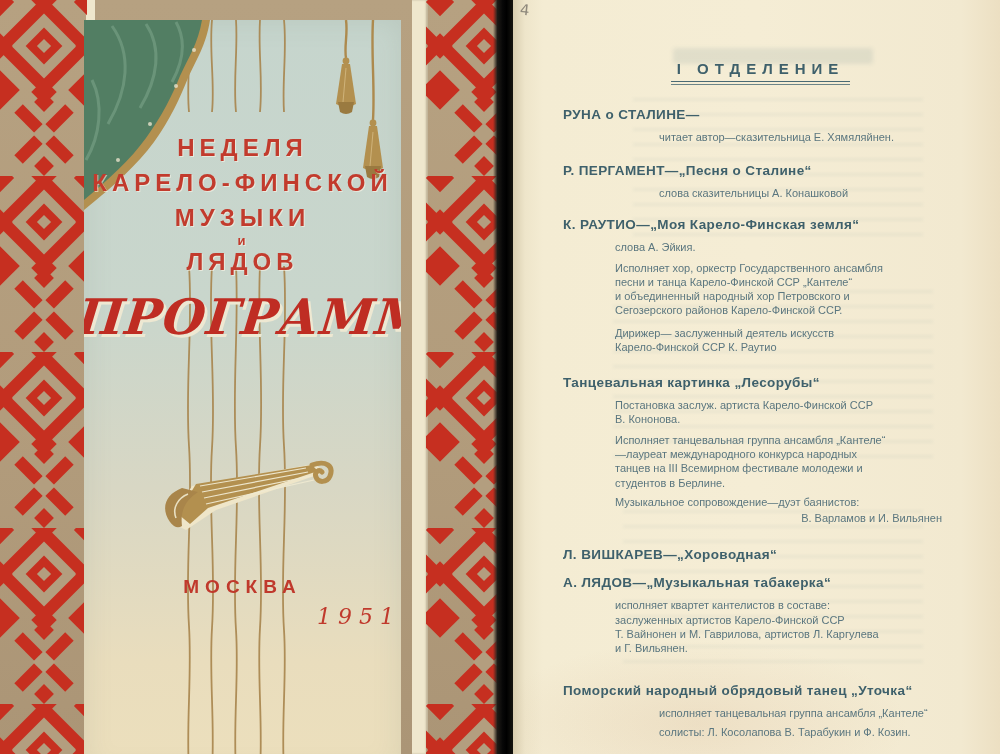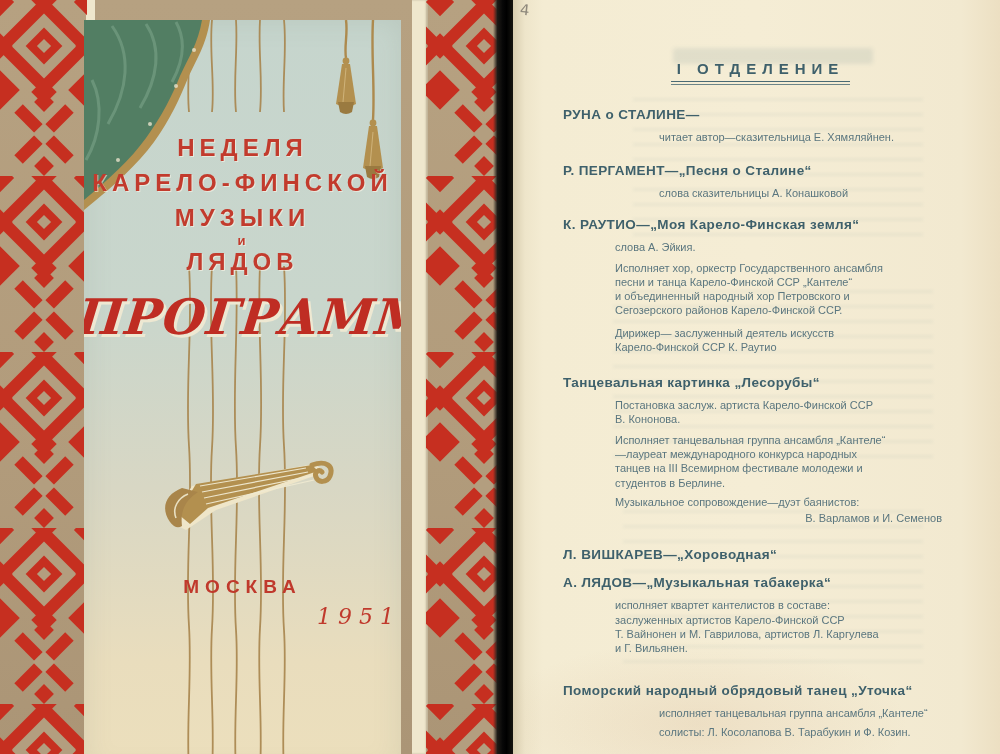--- a/index.html
+++ b/index.html
@@ -275,21 +275,21 @@
 
       <div class="entry e4">
         <div class="etitle">Танцевальная картинка „Лесорубы“</div>
         <div class="edetail ind-b">Постановка заслуж. артиста Карело-Финской ССР
 В. Кононова.</div>
         <div class="edetail ind-b">Исполняет танцевальная группа ансамбля „Кантеле“
 —лауреат международного конкурса народных
 танцев на III Всемирном фестивале молодежи и
 студентов в Берлине.</div>
         <div class="edetail ind-b" style="margin-top:5px">Музыкальное сопровождение—дуэт баянистов:</div>
-        <div class="edetail dright">В. Варламов и И. Семенов</div>
+        <div class="edetail dright">В. Варламов и И. Вильянен</div>
       </div>
 
       <div class="entry e5">
         <div class="etitle">Л. ВИШКАРЕВ—„Хороводная“</div>
       </div>
 
       <div class="entry e6">
         <div class="etitle">А. ЛЯДОВ—„Музыкальная табакерка“</div>
         <div class="edetail ind-b">исполняет квартет кантелистов в составе:
 заслуженных артистов Карело-Финской ССР

